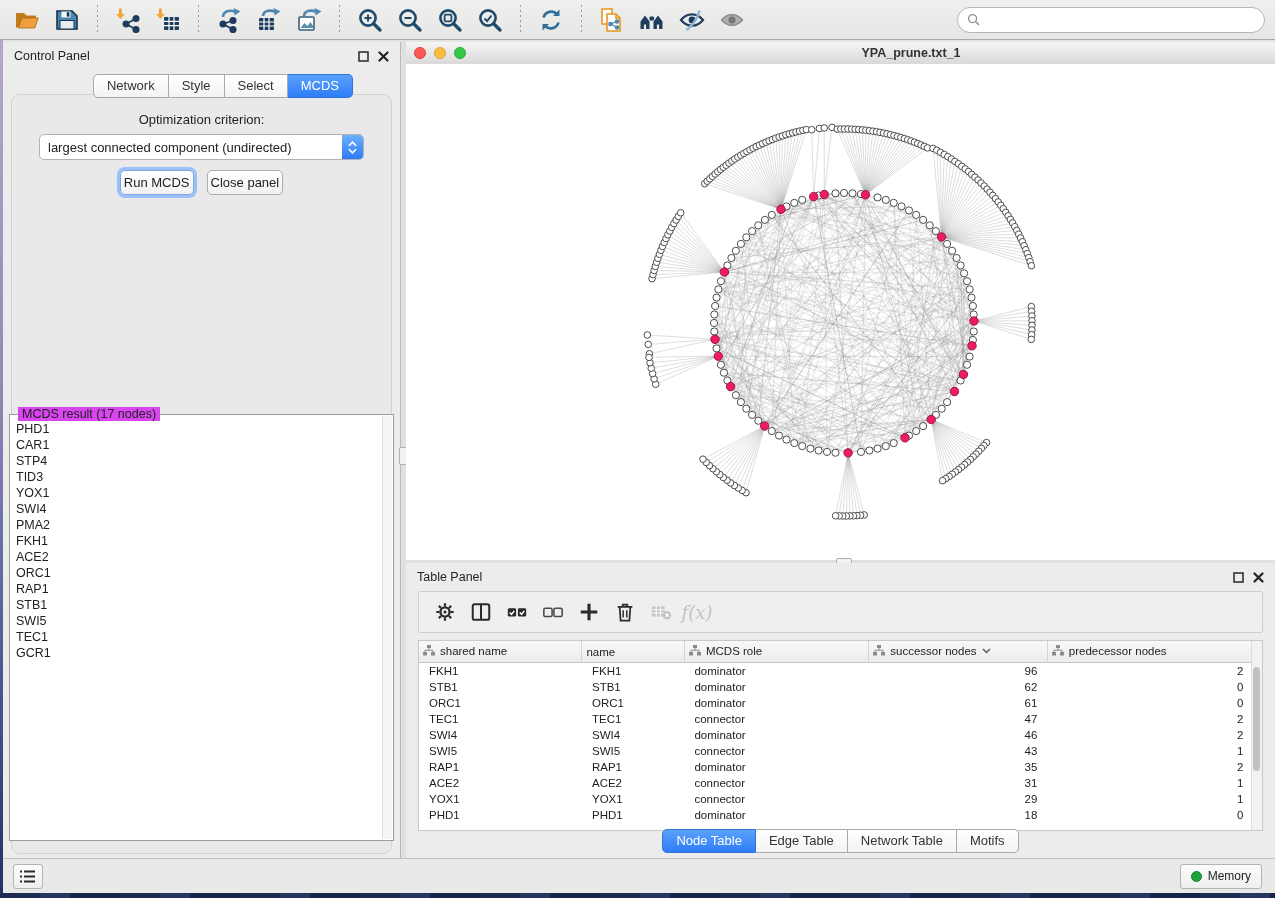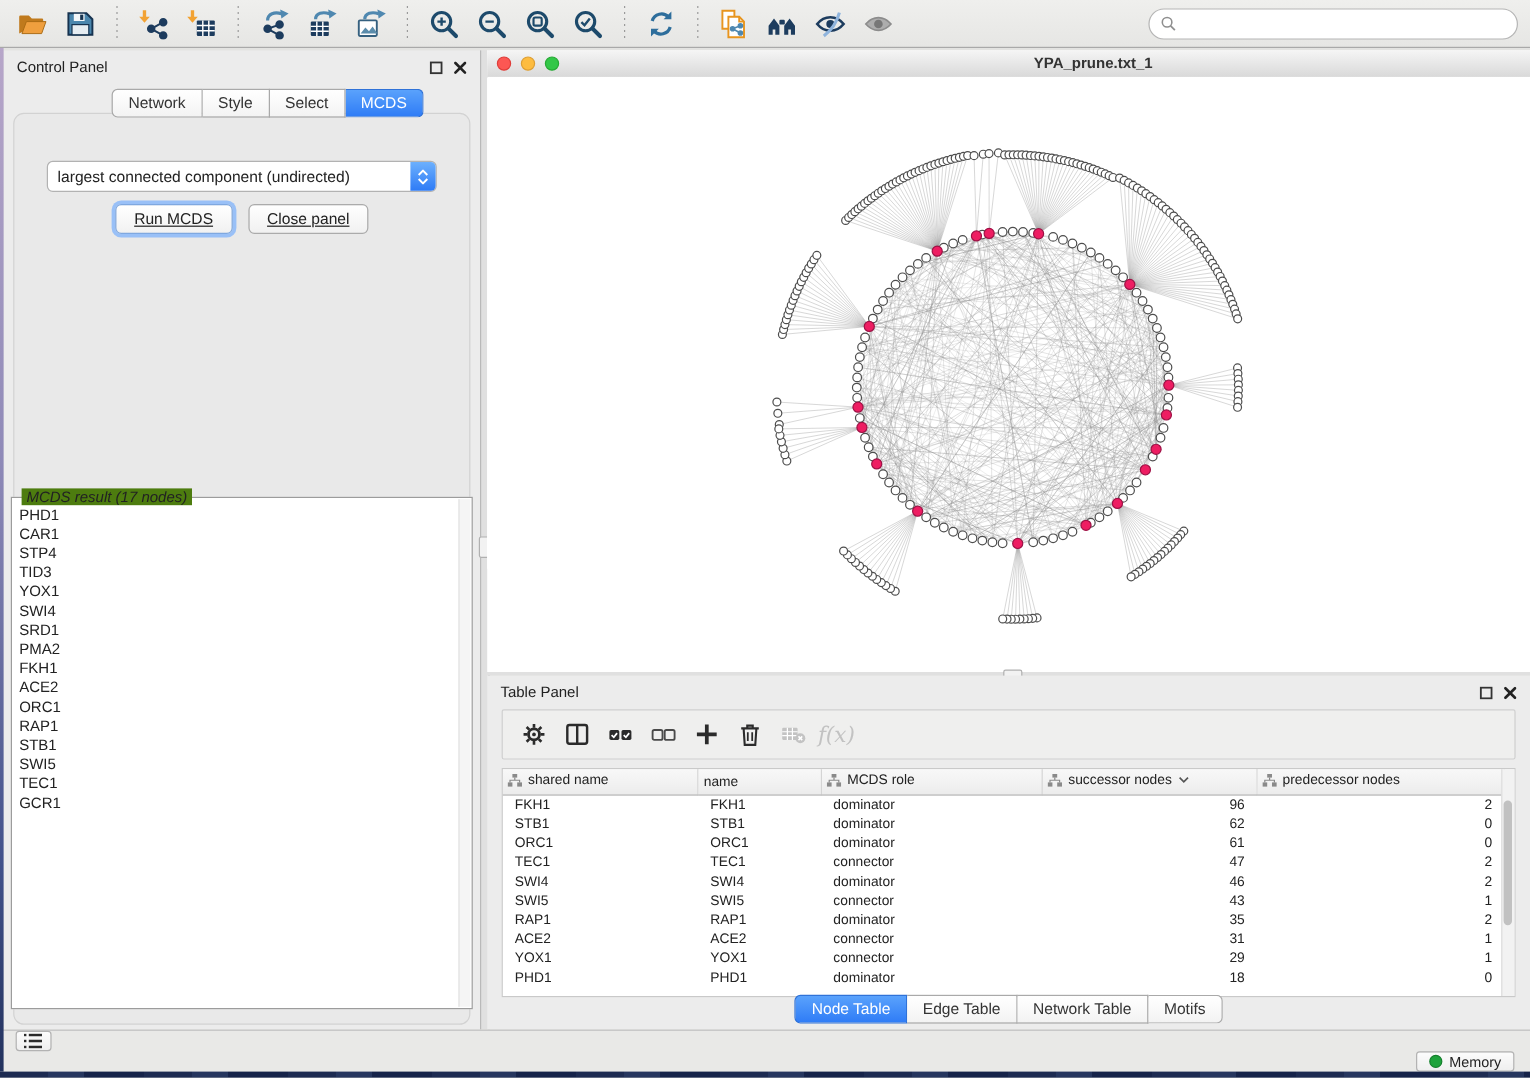--- a/index.html
+++ b/index.html
@@ -40,25 +40,25 @@
   .opt-label{position:absolute;top:70px;left:0;right:0;text-align:center;font-size:13px;}
   .selectbox{position:absolute;top:92px;left:36px;right:36px;height:24px;background:#fff;
     border:1px solid #b2b2b2;border-radius:5px;display:flex;align-items:center;font-size:13px;}
   .selectbox .val{flex:1;padding:0 8px;white-space:nowrap;overflow:hidden;}
   .sel-cap{width:21px;align-self:stretch;border-radius:0 4px 4px 0;
     background:linear-gradient(#6cb0fd,#2e7bf6);display:flex;flex-direction:column;
     align-items:center;justify-content:center;gap:1px;}
   .sel-cap svg{width:9px;height:6px;}
   .btnrow{position:absolute;top:128px;left:0;right:0;display:flex;justify-content:center;gap:13px;}
   .macbtn{background:linear-gradient(#ffffff,#f1f1f1);border:1px solid #ababab;border-radius:5px;
-    font-size:13px;padding:4px 15px;color:#222;text-decoration:underline;}
+    font-size:13px;padding:4px 3px;color:#222;}
   .macbtn.focus{box-shadow:0 0 0 3px rgba(110,170,255,.65);border-color:#7fa8e0;}
   .result-box{position:absolute;left:6px;right:6px;top:372px;bottom:17px;border:1px solid #9c9c9c;
     background:#fff;}
-  .result-legend{position:absolute;top:-8px;left:8px;background:#4d7c0f;padding:0 4px;font-size:12.5px;font-style:italic;}
+  .result-legend{position:absolute;top:-8px;left:8px;background:#d946ef;padding:0 4px;font-size:12.5px;}
   .result-list{position:absolute;inset:6px 12px 2px 6px;overflow:hidden;font-size:12.5px;line-height:16px;}
   .result-scroll{position:absolute;top:1px;bottom:1px;right:1px;width:9px;background:#f5f5f5;border-left:1px solid #e2e2e2;}
 
   
   .vsplit{position:absolute;left:400px;top:42px;width:6px;height:816px;background:#e0e0e0;
     border-left:1px solid #b9b9b9;border-right:1px solid #9f9f9f;}
   .vgrip{position:absolute;top:405px;left:-2px;width:9px;height:16px;background:#f2f2f2;
     border:1px solid #b0b0b0;border-radius:2px;}
   .hsplit{position:absolute;left:406px;top:560px;width:869px;height:3px;background:#e0e0e0;}
   .hgrip{position:absolute;left:430px;top:-2px;width:14px;height:7px;background:#f2f2f2;
@@ -91,21 +91,21 @@
     white-space:nowrap;overflow:hidden;}
   .grid th .hwrap{display:inline-flex;align-items:center;gap:5px;}
   .grid td{height:16px;padding:0 10px;white-space:nowrap;overflow:hidden;}
   .grid td.num{text-align:right;}
   .tscroll{position:absolute;top:0;bottom:0;right:0;width:10px;background:#f2f2f2;border-left:1px solid #dcdcdc;}
   .tthumb{position:absolute;left:1px;width:7px;top:26px;height:104px;background:#c1c1c1;border-radius:4px;}
   .tp-tabbar{bottom:5px;}
 
   
   .statusbar{position:absolute;left:0;right:0;top:858px;height:35px;background:#e9e9e7;
-    border-top:1px solid #c0c0c0;display:flex;align-items:flex-start;padding:0 13px;box-sizing:border-box;flex-direction:column;}
+    border-top:1px solid #c0c0c0;display:flex;align-items:center;padding:0 13px;box-sizing:border-box;}
   .listbtn{width:28px;height:23px;background:linear-gradient(#fcfcfc,#efefef);border:1px solid #b3b3b3;
     border-radius:3px;display:flex;align-items:center;justify-content:center;}
   .membtn{margin-left:auto;height:23px;background:linear-gradient(#fcfcfc,#efefef);
     border:1px solid #b3b3b3;border-radius:3px;display:flex;align-items:center;gap:6px;
     padding:0 10px;font-size:12px;}
   .memdot{width:11px;height:11px;border-radius:50%;background:#1ea33c;border:1px solid #15802d;box-sizing:border-box;}
 </style>
 </head>
 <body>
 
@@ -271,20 +271,21 @@
           </svg>
       </span>
     </div>
     <div class="cp-body"></div>
     <div class="tabbar cp-tabbar" id="cp-tabs">
         <div class="seg">Network</div>
         <div class="seg">Style</div>
         <div class="seg">Select</div>
         <div class="seg active">MCDS</div>
       </div>
+    <div class="opt-label">Optimization criterion:</div>
     <div class="selectbox">
       <span class="val">largest connected component (undirected)</span>
       <span class="sel-cap">
         <svg viewBox="0 0 10 6">
           <path d="M1 5 L5 1 L9 5" fill="none" stroke="#fff" stroke-width="1.8"></path>
           </svg>
         <svg viewBox="0 0 10 6">
           <path d="M1 1 L5 5 L9 1" fill="none" stroke="#fff" stroke-width="1.8"></path>
           </svg>
       </span>
@@ -295,21 +296,20 @@
     </div>
     <div class="result-box">
       <div class="result-legend">MCDS result (17 nodes)</div>
       <div class="result-list" id="mcds-list">
           <div>PHD1</div>
           <div>CAR1</div>
           <div>STP4</div>
           <div>TID3</div>
           <div>YOX1</div>
           <div>SWI4</div>
-          <div>SRD1</div>
           <div>PMA2</div>
           <div>FKH1</div>
           <div>ACE2</div>
           <div>ORC1</div>
           <div>RAP1</div>
           <div>STB1</div>
           <div>SWI5</div>
           <div>TEC1</div>
           <div>GCR1</div>
         </div>

